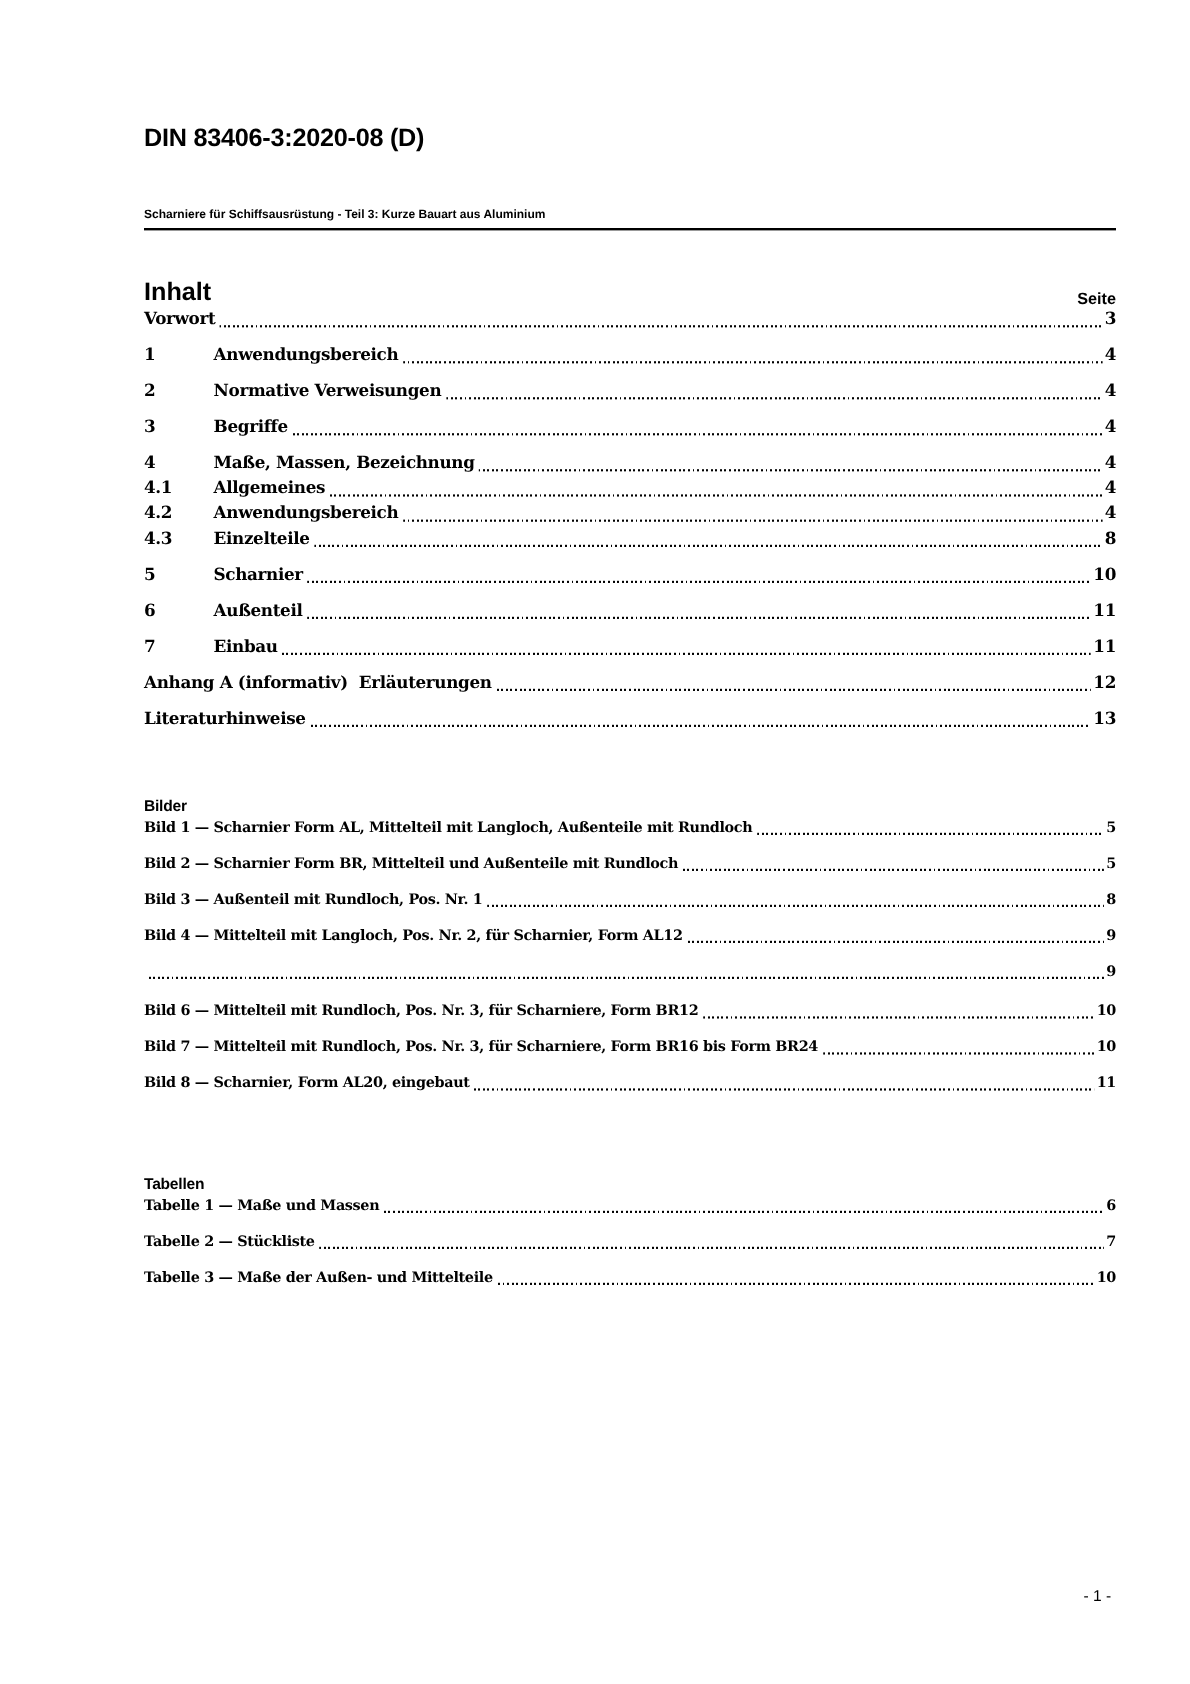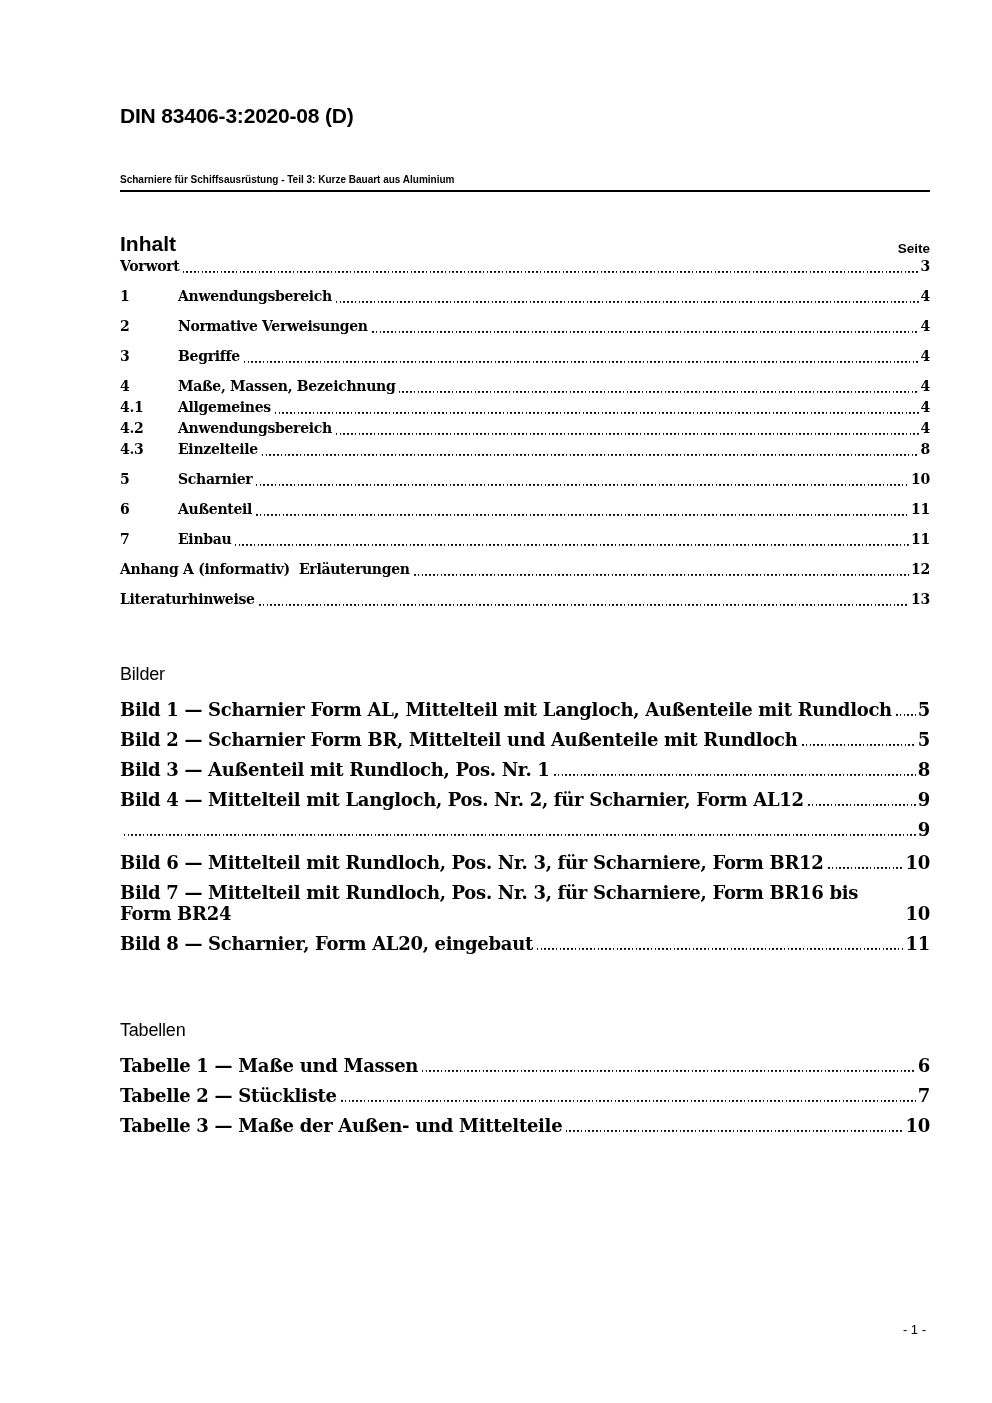--- a/index.html
+++ b/index.html
@@ -46,31 +46,30 @@
   .row .dots  {
     flex: 1 1 auto;
     height: 4px;
     margin: 0 2px 4px 4px;
     background: repeating-linear-gradient(to right, #000 0 1.6px, transparent 1.6px 3.8px) bottom / 100% 1.8px no-repeat;
   }
   .row .page { text-align: right; white-space: nowrap; }
 
   .section-heading {
     font-family: "Liberation Sans", sans-serif;
-    font-size: 18px;
-    font-weight: normal;
+    font-size: 13px;
+    font-weight: bold;
     letter-spacing: -0.2px;
   }
   .bilder-heading   { margin-top: 54px; }
   .tabellen-heading { margin-top: 66px; }
   .sub-list {
-    margin-top: 14px;
     font-family: "DejaVu Serif", serif;
     font-weight: bold;
-    font-size: 18px;
+    font-size: 12px;
     letter-spacing: -0.3px;
   }
 
   .footer {
     position: absolute;
     top: 1322px;
     right: 66px;
     font-size: 13px;
     color: #000;
   }

